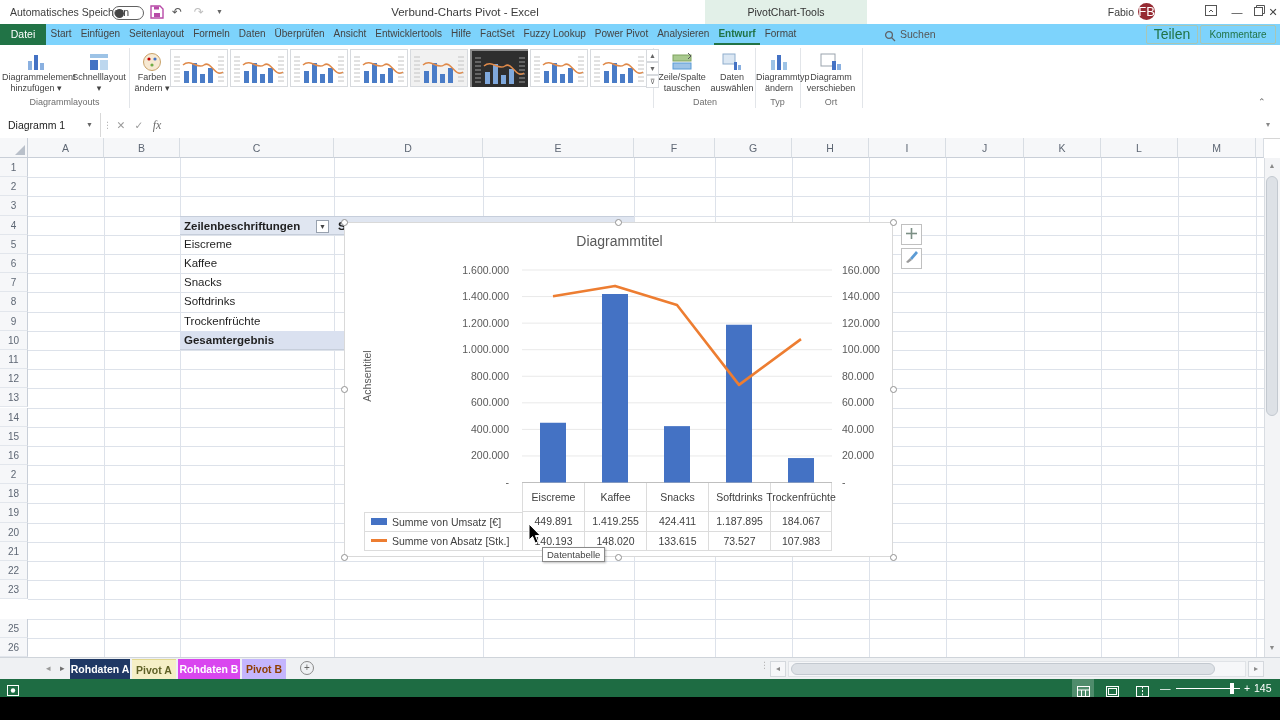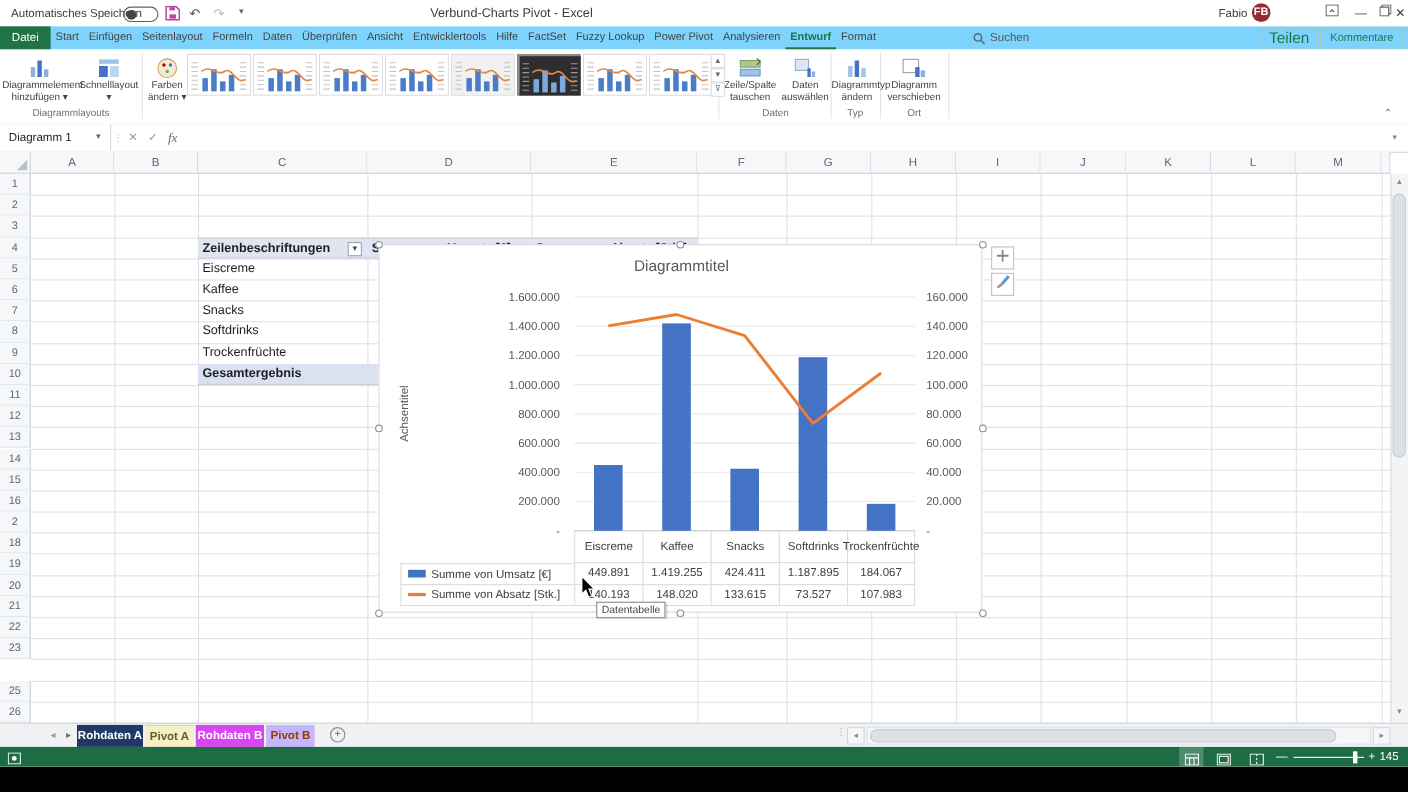--- a/index.html
+++ b/index.html
@@ -8,21 +8,21 @@
   .abs{position:absolute;}
   #app{position:absolute;left:0;top:0;width:1280px;height:697px;background:#fff;overflow:hidden;}
   
   #titlebar{left:0;top:0;width:1280px;height:24px;background:#fff;}
   .tbtxt{font-size:10.5px;color:#3c3c3c;line-height:24px;}
   #autosave-toggle{left:112px;top:6px;width:30px;height:12px;border:1px solid#616161;border-radius:7px;}
   #autosave-knob{left:2px;top:1.5px;width:9px;height:9px;border-radius:50%;background:#454545;}
   #ctx-band{left:705px;top:0;width:162px;height:24px;background:#E2F0E8;border-bottom:1px solid #cfe3d7;
             text-align:center;font-size:10.5px;color:#333;line-height:24px;}
   #avatar{left:1138px;top:3px;width:17px;height:17px;border-radius:50%;background:#962B33;color:#fff;
-          font-size:10px;font-weight:bold;text-align:center;line-height:17px;}
+          font-size:13px;font-weight:normal;text-align:center;line-height:17px;}
   .winbtn{top:0;width:22px;height:24px;text-align:center;color:#444;font-size:11px;line-height:24px;}
   
   #menurow{left:0;top:24px;width:1280px;height:21px;background:#7dd3fc;}
   #file-tab{left:0;top:0;width:46px;height:21px;background:#217346;color:#fff;text-align:center;
             font-size:10.5px;line-height:21px;}
   #menu-tabs{left:46px;top:0;height:21px;display:flex;}
   .mtab{padding:0 4.5px;font-size:10px;color:#444;line-height:20px;white-space:nowrap;}
   .mtab.active{color:#217346;border-bottom:2.5px solid #217346;font-weight:bold;}
   
   #ribbon{left:0;top:45px;width:1280px;height:68px;background:#fff;border-bottom:1px solid #d9dce0;}
@@ -77,20 +77,21 @@
       </span>
     <span class="abs" style="left:150px;top:5px"><svg width="14" height="14" viewBox="0 0 14 14">
           <path d="M1 1h9l3 3v9H1z" fill="none" stroke="#B84BA8" stroke-width="1.4"></path>
           <rect x="4" y="8" width="6" height="4" fill="#B84BA8"></rect>
           <rect x="4" y="1.5" width="5" height="3" fill="#B84BA8"></rect>
         </svg></span>
     <span class="abs" style="left:172px;top:0;font-size:12px;color:#555;line-height:24px">↶</span>
     <span class="abs" style="left:194px;top:0;font-size:12px;color:#bdbdbd;line-height:24px">↷</span>
     <span class="abs" style="left:216px;top:0;font-size:7px;color:#666;line-height:24px">▼</span>
     <span class="abs" style="left:350px;width:230px;text-align:center;font-size:11.5px;color:#3b3b3b;line-height:24px">Verbund-Charts Pivot - Excel</span>
+    <div class="abs" id="ctx-band">PivotChart-Tools</div>
     <span class="abs tbtxt" style="left:1078px;width:56px;text-align:right">Fabio Basler</span>
     <span class="abs" id="avatar">FB</span>
     <span class="abs winbtn" style="left:1200px"><svg width="12" height="11" viewBox="0 0 12 11">
           <rect x="0.5" y="0.5" width="11" height="10" fill="none" stroke="#555"></rect>
           <path d="M4 7l2-2 2 2" fill="none" stroke="#555"></path>
         </svg></span>
     <span class="abs winbtn" style="left:1226px">—</span>
     <span class="abs winbtn" style="left:1248px"><svg width="11" height="11" viewBox="0 0 11 11">
           <rect x="0.5" y="2.5" width="8" height="8" fill="none" stroke="#555"></rect>
           <path d="M2.5 2.5v-2h8v8h-2" fill="none" stroke="#555"></path>

